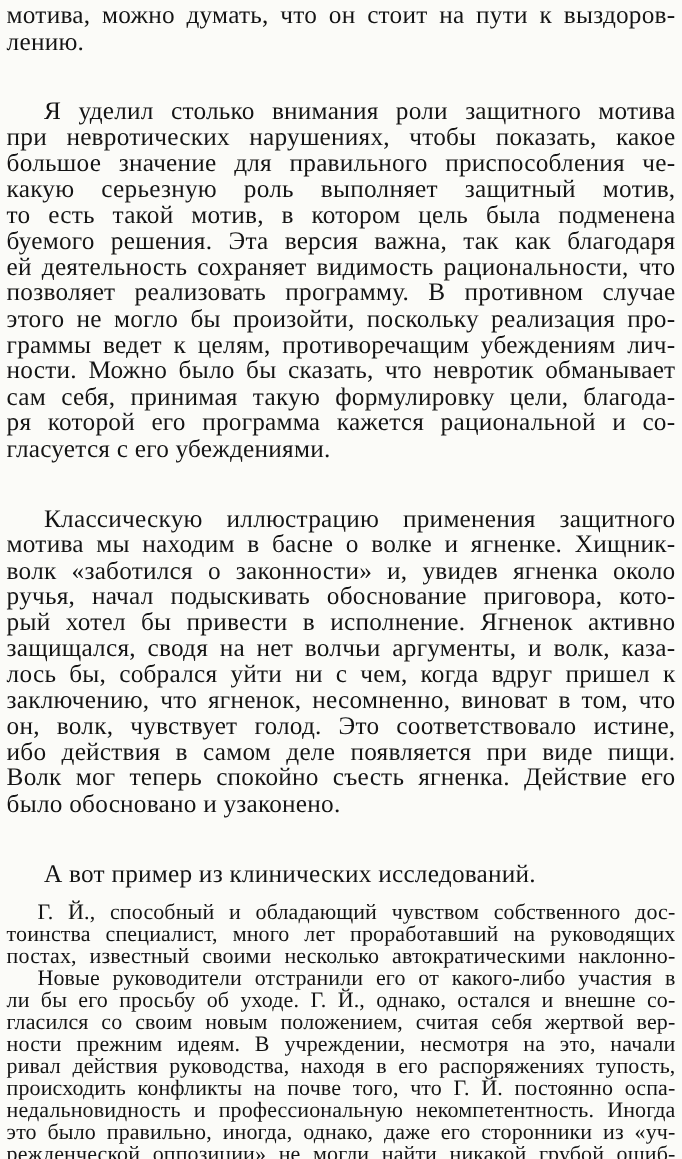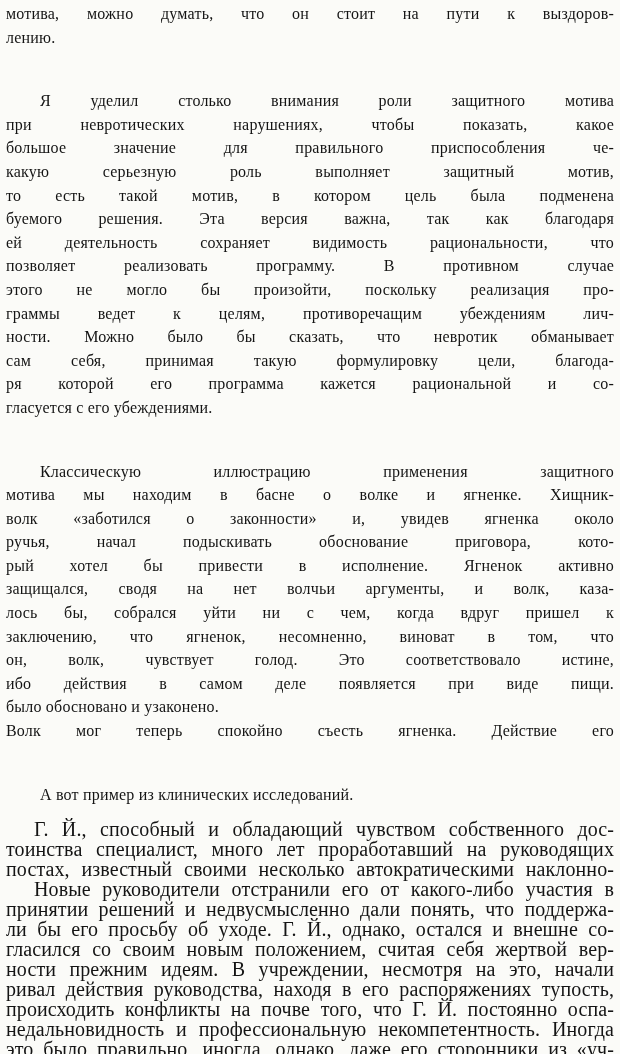--- a/index.html
+++ b/index.html
@@ -18,21 +18,21 @@
     height: 1054px;
     padding: 2px 6px 0 6px;
     font-family: "Liberation Serif", "DejaVu Serif", serif;
     color: #141414;
   }
   .text-column {
     width: 608px;
   }
   .para { margin: 0; }
   .para.body {
-    font-size: 16px;
+    font-size: 23px;
     line-height: 23.6px;
     letter-spacing: 0.2px;
   }
   .para.case {
     font-size: 20px;
     line-height: 20px;
     letter-spacing: 0.1px;
   }
   .para.body + .para.case {
     margin-top: 13px;
@@ -86,34 +86,33 @@
         <div class="line indent">Классическую иллюстрацию применения защитного</div>
         <div class="line">мотива мы находим в басне о волке и ягненке. Хищник-</div>
         <div class="line">волк «заботился о законности» и, увидев ягненка около</div>
         <div class="line">ручья, начал подыскивать обоснование приговора, кото-</div>
         <div class="line">рый хотел бы привести в исполнение. Ягненок активно</div>
         <div class="line">защищался, сводя на нет волчьи аргументы, и волк, каза-</div>
         <div class="line">лось бы, собрался уйти ни с чем, когда вдруг пришел к</div>
         <div class="line">заключению, что ягненок, несомненно, виноват в том, что</div>
         <div class="line">он, волк, чувствует голод. Это соответствовало истине,</div>
         <div class="line">ибо действия в самом деле появляется при виде пищи.</div>
+        <div class="line">Волк мог теперь спокойно съесть ягненка. Действие его</div>
         <div class="line end">было обосновано и узаконено.</div>
-        <div class="line">Волк мог теперь спокойно съесть ягненка. Действие его</div>
       </div>
       <div class="para body">
         <div class="line indent end">А вот пример из клинических исследований.</div>
       </div>
       <div class="para case">
         <div class="line indent">Г. Й., способный и обладающий чувством собственного дос-</div>
         <div class="line">тоинства специалист, много лет проработавший на руководящих</div>
         <div class="line">постах, известный своими несколько автократическими наклонно-</div>
       </div>
       <div class="para case">
         <div class="line indent">Новые руководители отстранили его от какого-либо участия в</div>
-        <div class="line">принятии решений и недвусмысленно дали понять, что поддержа-</div>
         <div class="line">ли бы его просьбу об уходе. Г. Й., однако, остался и внешне со-</div>
         <div class="line">гласился со своим новым положением, считая себя жертвой вер-</div>
         <div class="line">ности прежним идеям. В учреждении, несмотря на это, начали</div>
         <div class="line">ривал действия руководства, находя в его распоряжениях тупость,</div>
         <div class="line">происходить конфликты на почве того, что Г. Й. постоянно оспа-</div>
         <div class="line">недальновидность и профессиональную некомпетентность. Иногда</div>
         <div class="line">это было правильно, иногда, однако, даже его сторонники из «уч-</div>
         <div class="line">режденческой оппозиции» не могли найти никакой грубой ошиб-</div>
       </div>
     </div>

